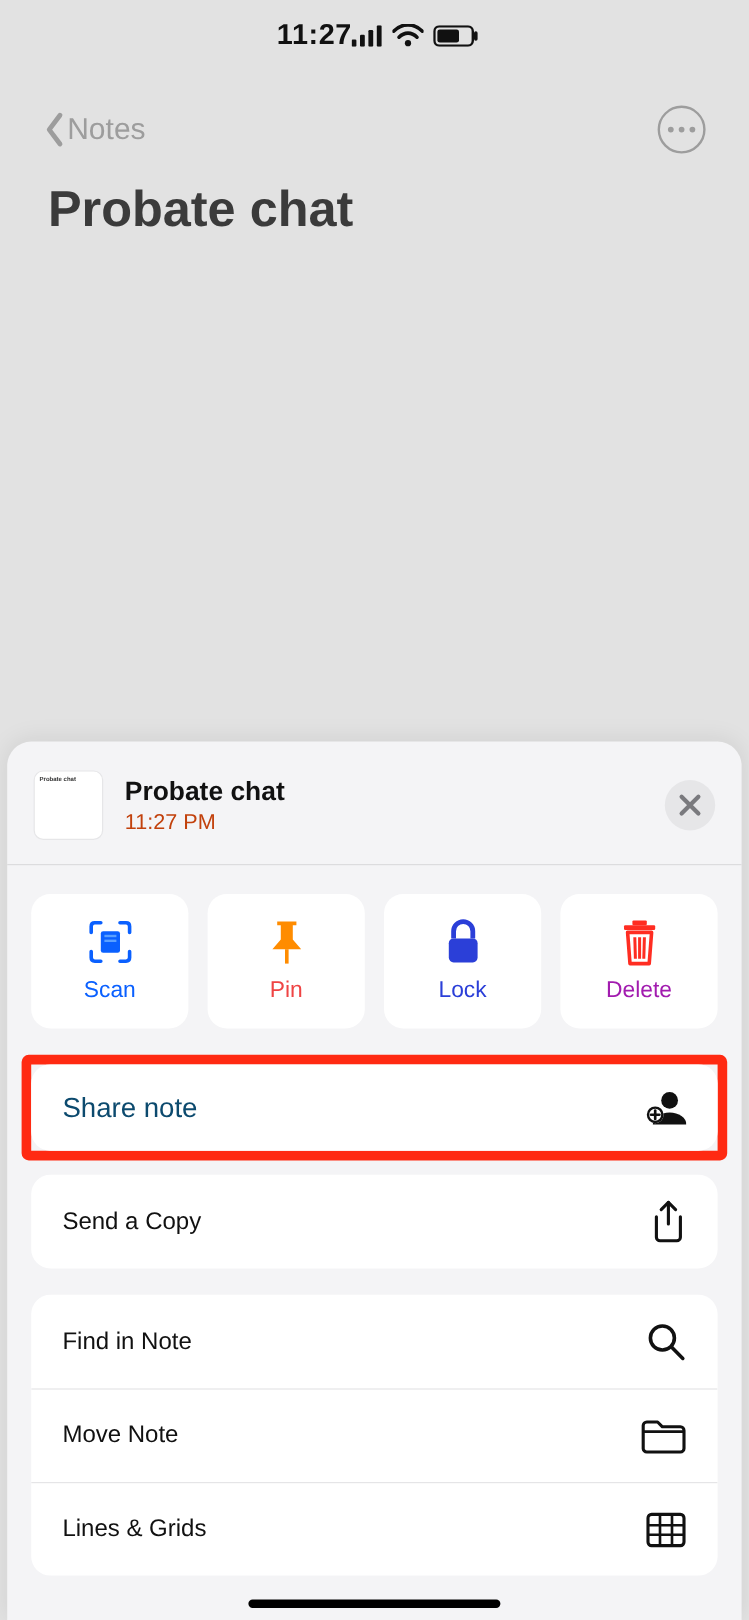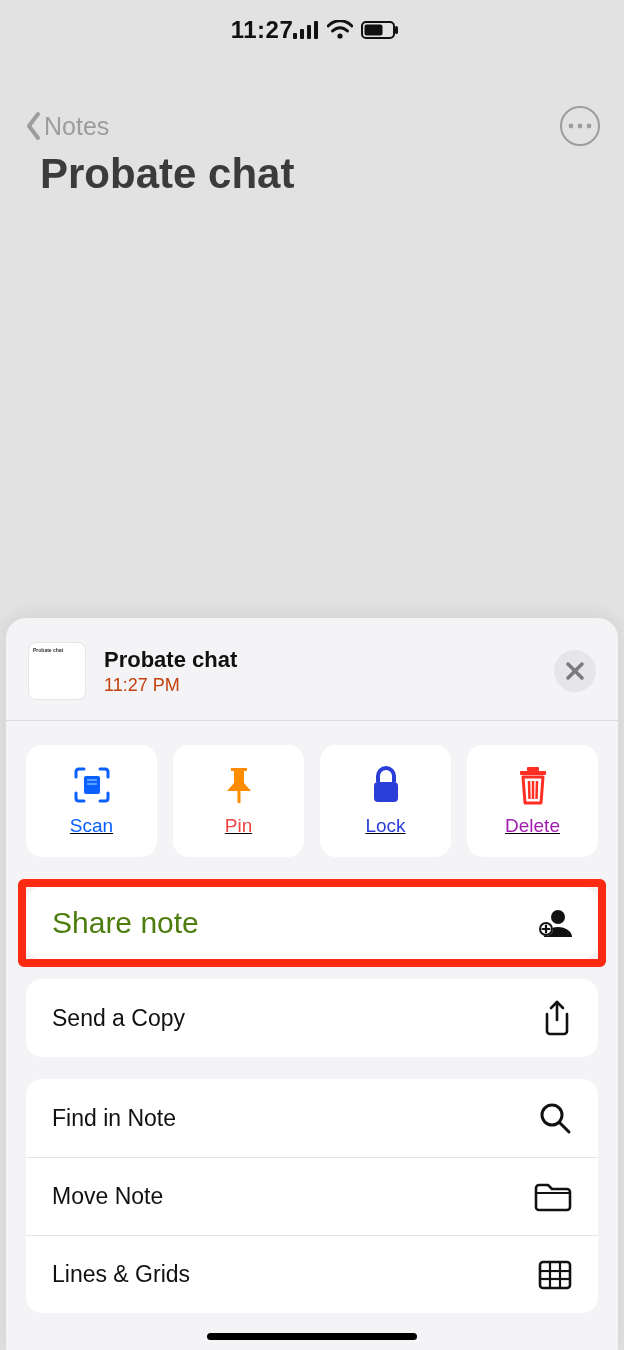--- a/index.html
+++ b/index.html
@@ -5,54 +5,54 @@
   * { box-sizing: border-box; margin: 0; padding: 0; }
   html, body { width: 624px; height: 1350px; font-family: -apple-system, "Helvetica Neue", Arial, sans-serif; background: #e2e2e2; overflow: hidden; }
   .screen { position: relative; width: 624px; height: 1350px; background: #e2e2e2; }
 
   
   .status-bar { position: absolute; top: 0; left: 0; right: 0; height: 60px; display: flex; align-items: center; justify-content: center; padding: 0 40px 0 46px; }
   .status-time { font-size: 24px; font-weight: 600; color: #111; letter-spacing: 0.5px; }
   .status-icons { display: flex; align-items: center; gap: 8px; }
 
   
-  .nav { position: absolute; top: 96px; left: 0; right: 0; height: 60px; display: flex; align-items: center; justify-content: space-between; padding: 0 24px; }
+  .nav { position: absolute; top: 78px; left: 0; right: 0; height: 60px; display: flex; align-items: center; justify-content: space-between; padding: 0 36px; }
   .back { display: flex; align-items: center; gap: 2px; color: #9d9d9d; font-size: 25px; }
   .back svg { width: 18px; height: 30px; }
   .more-btn { width: 40px; height: 40px; border: 2.5px solid #9d9d9d; border-radius: 50%; display: flex; align-items: center; justify-content: center; }
 
   
   .title { position: absolute; top: 150px; left: 40px; font-size: 42px; font-weight: 700; color: #3b3b3b; }
 
   
   .sheet { position: absolute; left: 6px; right: 6px; bottom: 0; height: 732px; background: #f4f4f6; border-radius: 20px 20px 0 0; box-shadow: 0 -2px 20px rgba(0,0,0,0.08); }
   .sheet-header { display: flex; align-items: center; padding: 24px 22px 20px 22px; gap: 18px; border-bottom: 1px solid #dcdcde; }
   .thumb { width: 58px; height: 58px; background: #fff; border-radius: 8px; border: 1px solid #e6e6e8; position: relative; }
   .thumb::after { content: attr(data-label); position: absolute; top: 4px; left: 4px; font-size: 5px; color: #333; font-weight: 600; }
   .sheet-title-wrap { flex: 1; display: flex; flex-direction: column; }
   .sheet-title { font-size: 22px; font-weight: 700; color: #111; }
   .sheet-sub { font-size: 18px; color: #c2410c; margin-top: 2px; }
   .close-btn { width: 42px; height: 42px; border-radius: 50%; background: #e6e6e8; display: flex; align-items: center; justify-content: center; }
 
   
-  .action-row { display: flex; gap: 16px; padding: 24px 20px 22px 20px; text-decoration: underline; }
+  .action-row { display: flex; gap: 16px; padding: 24px 20px 22px 20px; }
   .action-tile { flex: 1; background: #fff; border-radius: 16px; height: 112px; display: flex; flex-direction: column; align-items: center; justify-content: center; gap: 10px; }
   .action-icon { height: 40px; display: flex; align-items: center; justify-content: center; }
   .action-label { font-size: 19px; font-weight: 400; }
 
   
   .highlight-wrap { margin: 0 12px 12px 12px; border: 8px solid #ff2a12; border-radius: 6px; }
   .hi-row { background: #fff; border-radius: 16px; height: 72px; display: flex; align-items: center; justify-content: space-between; padding: 0 26px; }
-  .hi-row .label { font-size: 30px; color: #4d7c0f; }
+  .hi-row .label { font-size: 23px; color: #0c4a6e; }
 
   
   .list-group { margin: 0 20px 22px 20px; background: #fff; border-radius: 16px; overflow: hidden; }
   .list-row { height: 78px; display: flex; align-items: center; justify-content: space-between; padding: 0 26px; }
   .list-row + .list-row { border-top: 1px solid #e5e5e7; gap: 24px; }
-  .list-row .label { font-size: 23px; color: #111; }
+  .list-row .label { font-size: 20px; color: #111; }
 
   
   .home-ind { position: absolute; bottom: 10px; left: 50%; transform: translateX(-50%); width: 210px; height: 7px; background: #000; border-radius: 5px; }
 
   svg { display: block; }
 </style>
 </head>
 <body>
 
 <div class="screen">

